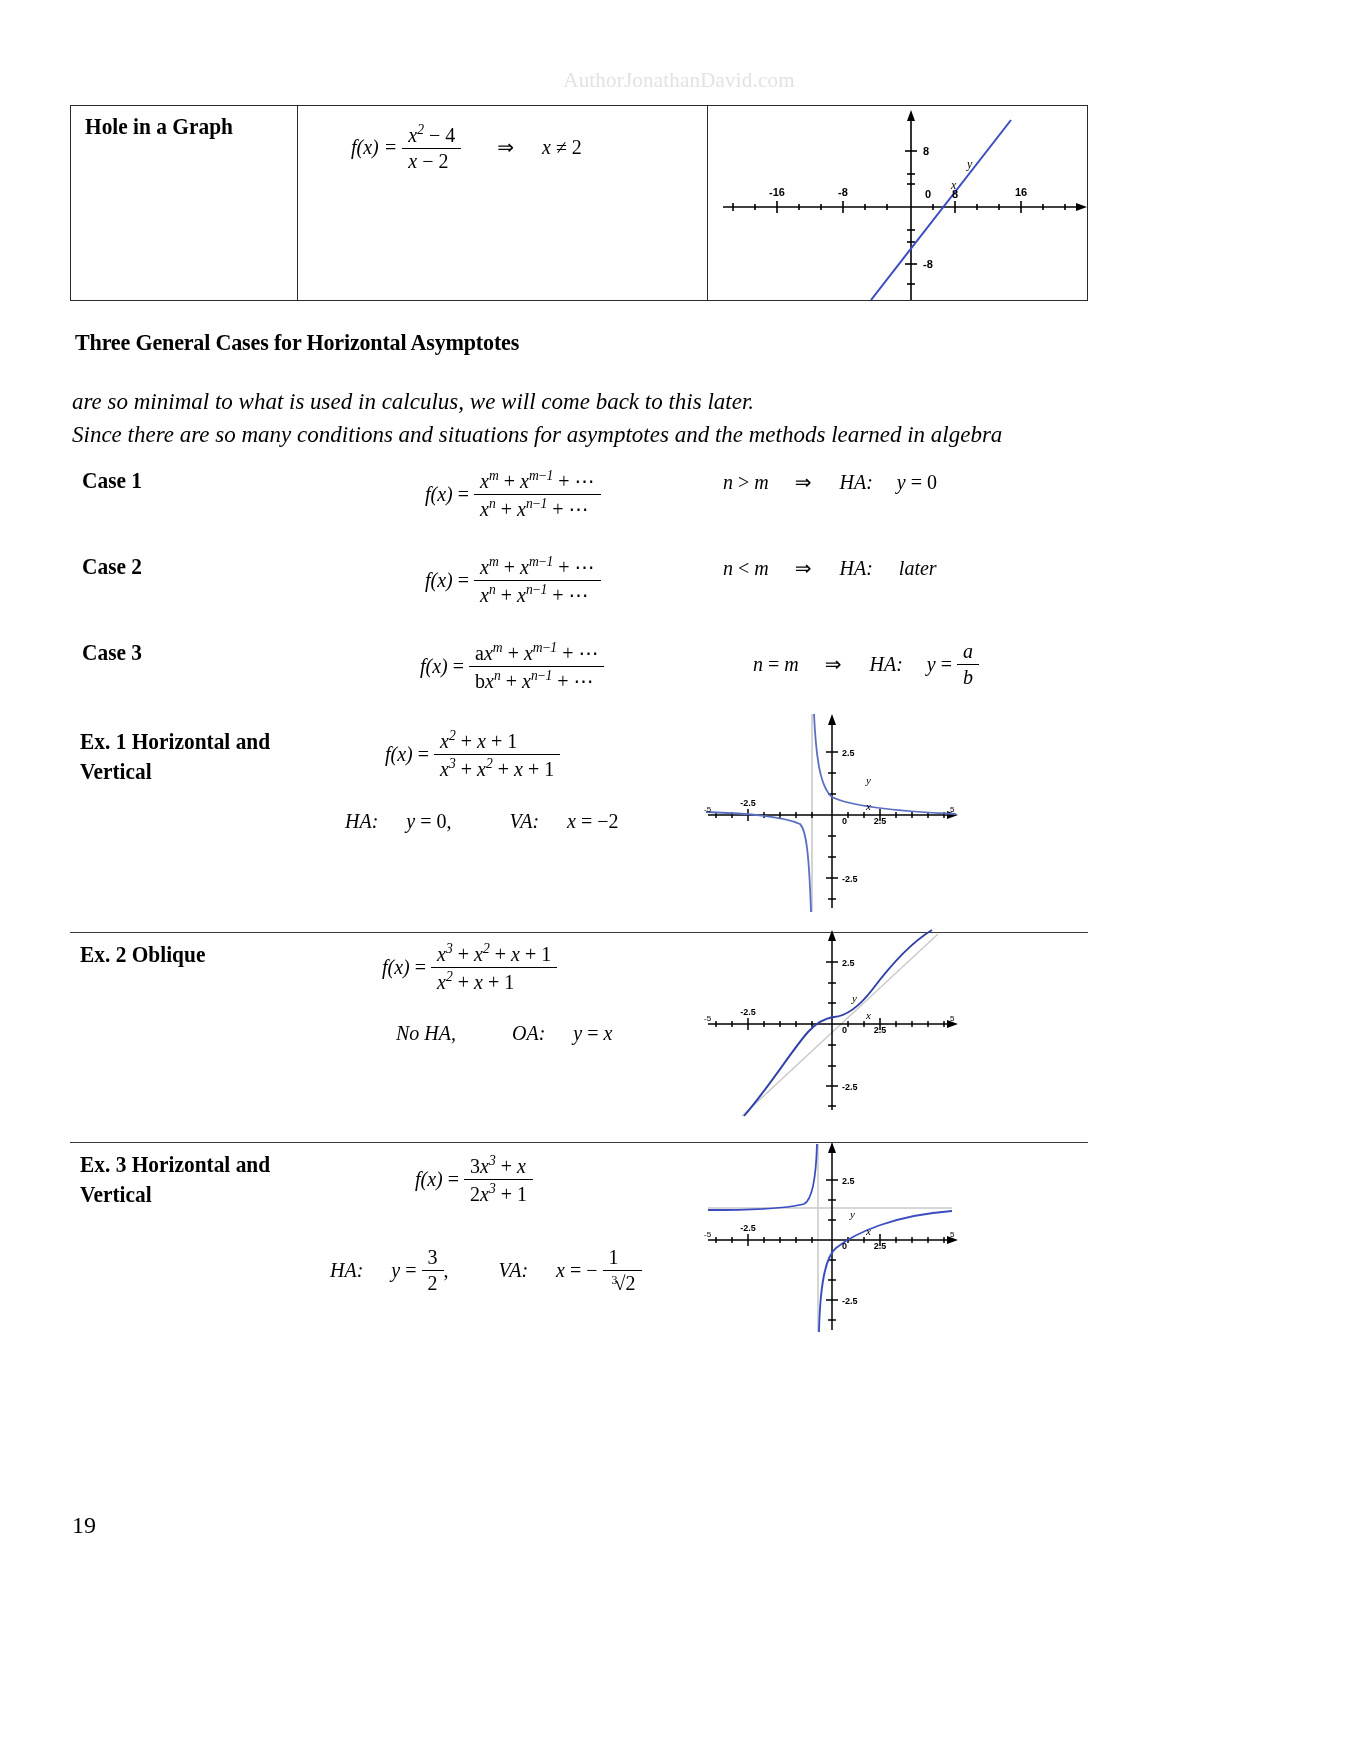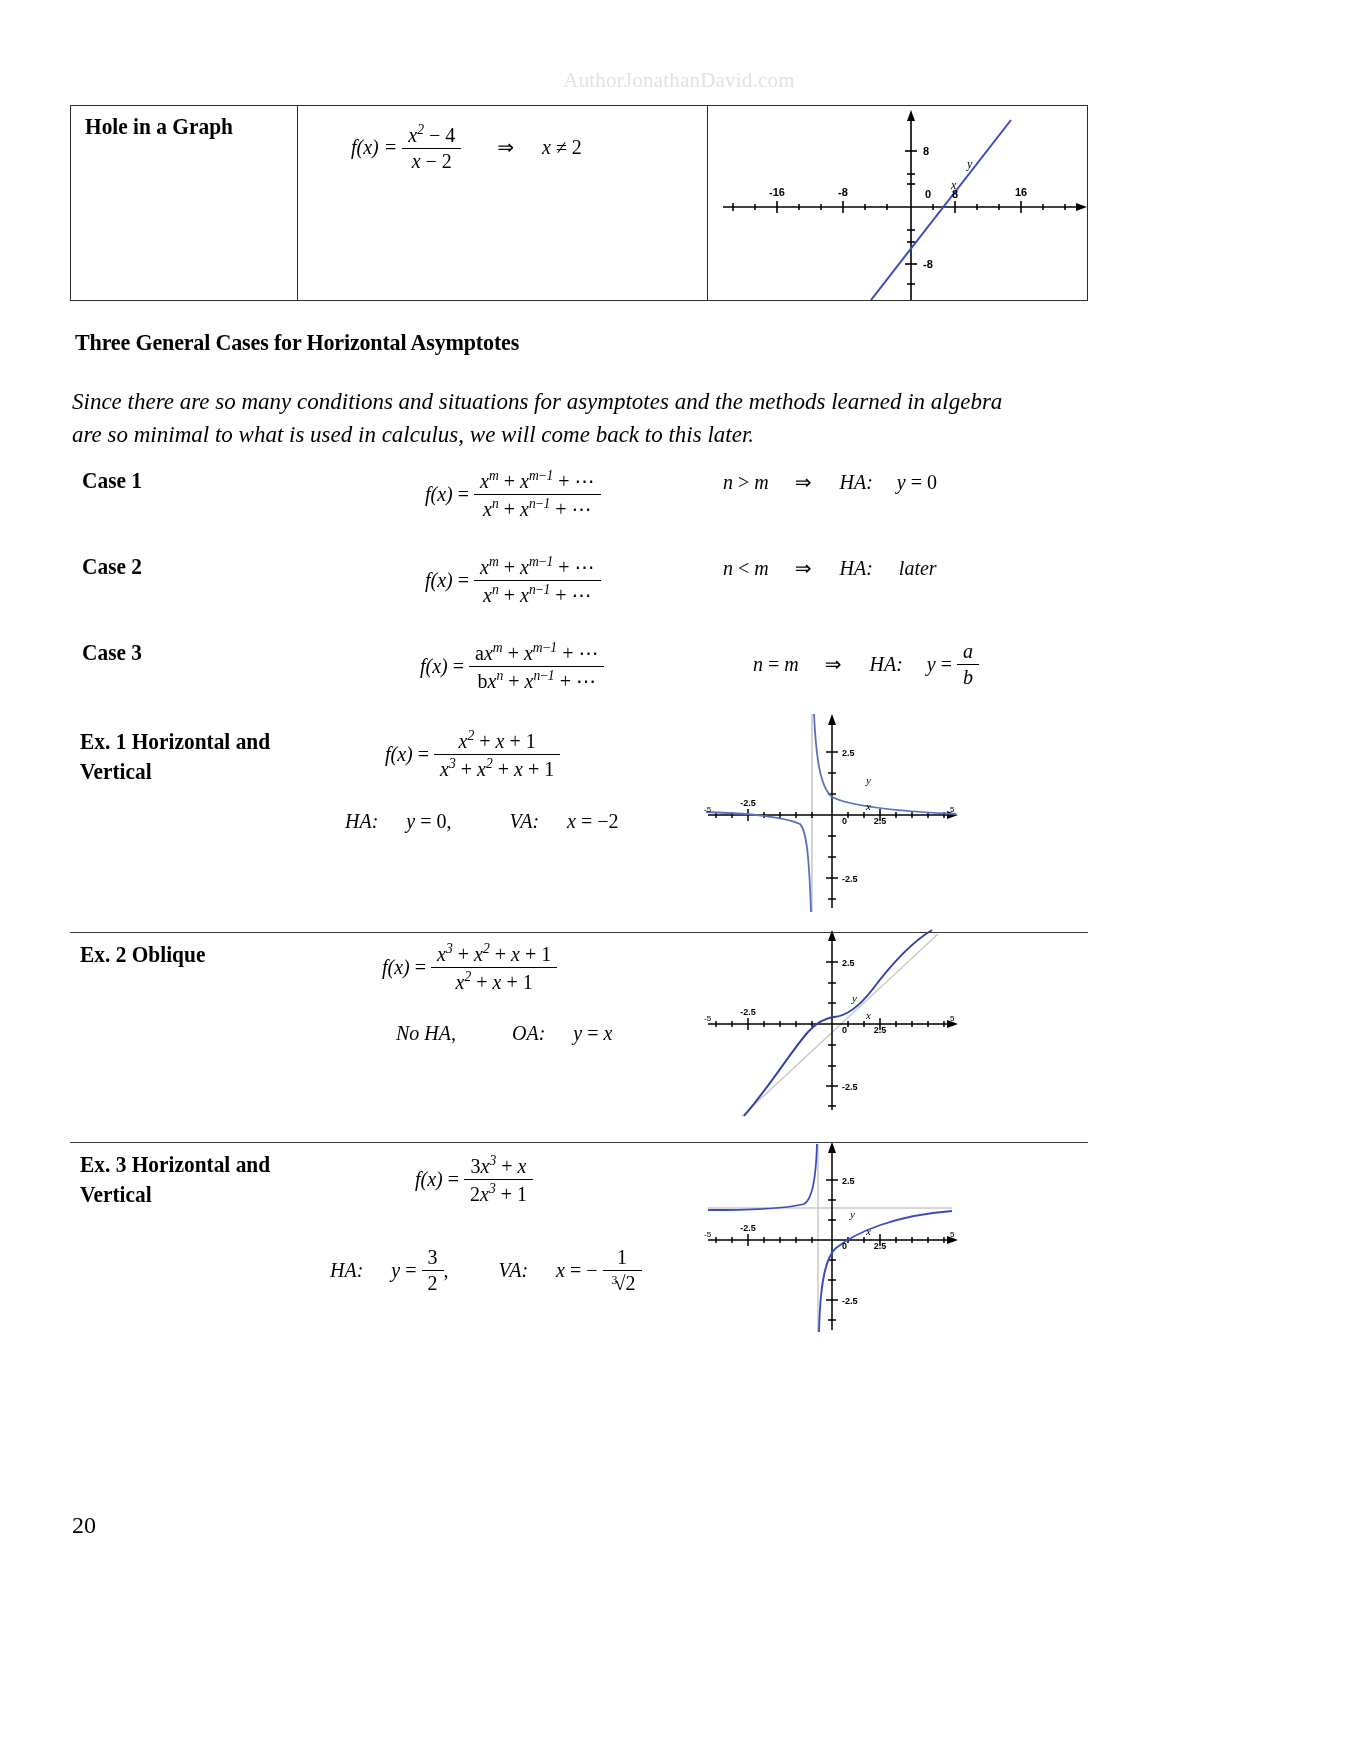--- a/index.html
+++ b/index.html
@@ -38,21 +38,21 @@
   .tbl .c2{left:636px;}
   .cell-label{
     position:absolute;left:14px;top:8px;
     font-family:"Liberation Serif",serif;font-weight:bold;font-size:23px;
     transform:scaleX(.93);transform-origin:left top;white-space:nowrap;
   }
 
   
   .math{font-family:"Liberation Serif",serif;font-style:italic;font-size:20px;white-space:nowrap;}
   .math .up{font-style:normal;}
-  .frac{display:inline-block;vertical-align:middle;text-align:center;position:relative;top:-2px;}
+  .frac{display:inline-block;vertical-align:middle;text-align:left;position:relative;top:-2px;}
   .frac .num{display:block;padding:0 6px 1px 6px;}
   .frac .den{display:block;padding:1px 6px 0 6px;border-top:1.4px solid #000;}
   sup.e{font-size:.68em;vertical-align:super;font-style:italic;}
 
   .absrow{position:absolute;white-space:nowrap;}
 
   
   .plot{position:absolute;}
   .plot svg{display:block;}
 
@@ -147,22 +147,22 @@
         <text x="212" y="49" font-family="Liberation Sans, sans-serif" font-size="11" font-weight="bold">8</text>
         <text x="212" y="162" font-family="Liberation Sans, sans-serif" font-size="11" font-weight="bold">-8</text>
         <text x="240" y="83" font-family="Liberation Serif, serif" font-style="italic" font-size="12">x</text>
         <text x="256" y="62" font-family="Liberation Serif, serif" font-style="italic" font-size="12">y</text>
       </svg>
     </div>
   </div>
 
   <div class="hdg">Three General Cases for Horizontal Asymptotes</div>
   <div class="para">
+    <div>are so minimal to what is used in calculus, we will come back to this later.</div>
     <div>Since there are so many conditions and situations for asymptotes and the methods learned in algebra</div>
-    <div>are so minimal to what is used in calculus, we will come back to this later.</div>
   </div>
 
   <div class="caselbl" style="left:82px;top:468px;">Case 1</div>
   <div class="math absrow" style="left:425px;top:470px;">
     <span>f(x) <span class="up">=</span></span>
     <span class="frac">
       <span class="num">x<sup class="e">m</sup> <span class="up">+</span> x<sup class="e">m<span class="up">−</span>1</sup> <span class="up">+ ⋯</span></span>
       <span class="den">x<sup class="e">n</sup> <span class="up">+</span> x<sup class="e">n<span class="up">−</span>1</sup> <span class="up">+ ⋯</span></span>
     </span>
   </div>
@@ -426,15 +426,15 @@
       <text x="142" y="109" font-family="Liberation Sans, sans-serif" font-size="9" font-weight="bold">0</text>
       <text x="180" y="109" font-family="Liberation Sans, sans-serif" font-size="9" font-weight="bold" text-anchor="middle">2.5</text>
       <text x="250" y="97" font-family="Liberation Sans, sans-serif" font-size="8">5</text>
       <text x="142" y="44" font-family="Liberation Sans, sans-serif" font-size="9" font-weight="bold">2.5</text>
       <text x="142" y="164" font-family="Liberation Sans, sans-serif" font-size="9" font-weight="bold">-2.5</text>
       <text x="166" y="95" font-family="Liberation Serif, serif" font-style="italic" font-size="11">x</text>
       <text x="150" y="78" font-family="Liberation Serif, serif" font-style="italic" font-size="11">y</text>
     </svg>
   </div>
 
-  <div class="pageno">20</div>
+  <div class="pageno">19</div>
 
 </div>
 
 </body></html>

